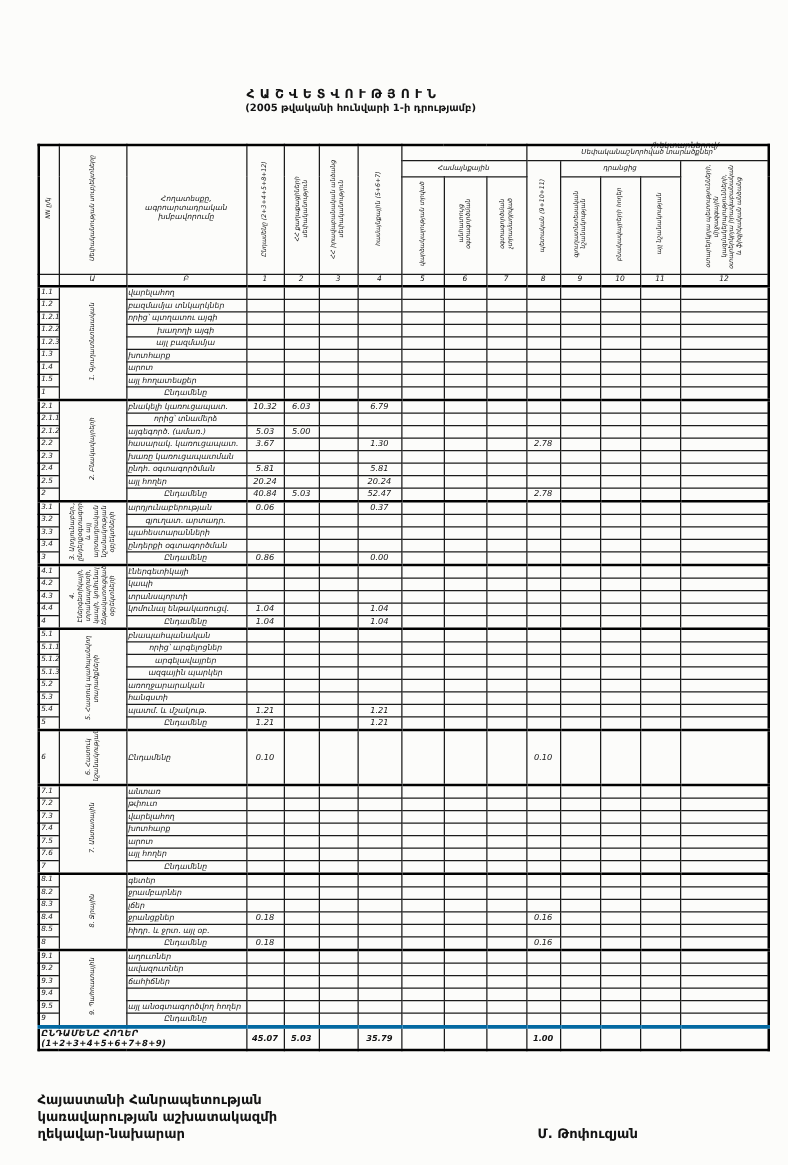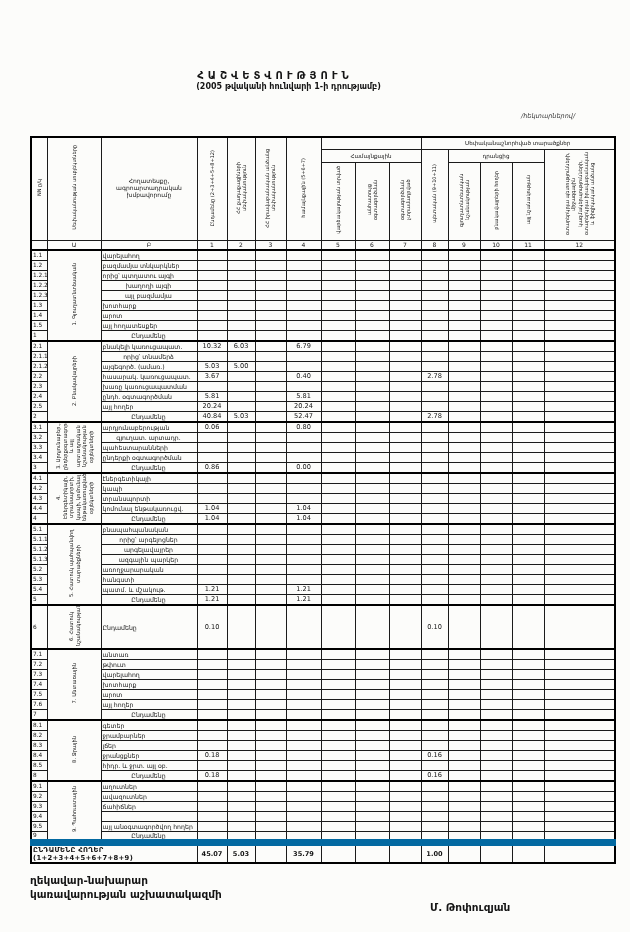--- a/index.html
+++ b/index.html
@@ -20,24 +20,25 @@
   }
   
   .titleblock { position:absolute; top:70px; left:0; width:550px; text-align:center; font-weight:bold; }
   .title-main { font-size:10px; letter-spacing:4px; }
   .title-sub  { font-size:8.4px; line-height:1.2; margin-top:2px; }
   .title-sub3 { font-size:8px; margin-top:1px;margin-left:27px; }
   .units { position:absolute; top:112px; left:521px; font-size:6.5px; font-style:italic; color:#3a3a3a; }
 
   
   .landtable {
-    position:absolute; left:30px; top:136px;
+    position:absolute; left:30px; top:115px;
     border-collapse:collapse; table-layout:fixed;
     width:584px;
     font-size:6.5px;
+    font-style:italic;
   }
   .landtable th, .landtable td {
     border:1px solid #1b1b1b;
     padding:0 1px;
     overflow:hidden;
     vertical-align:middle;
     font-weight:normal;
   }
   .landtable { border:2px solid #000; }
   thead th { text-align:center; }
@@ -60,21 +61,21 @@
   }
   .vt-c14 { max-height:96px; }
   .vt-c8  { max-height:84px; }
   .vt-c57 { max-height:72px; }
 
   tbody tr { height:10px; }
   tr.row-total { height:11px; }
   tr.row-tall { height:44px; }
   tr.sec-start td { border-top:2px solid #000; }
   tr.row-grand { height:14px; }
-  tr.row-grand td { border-top:7px solid #0369a1; font-weight:bold; }
+  tr.row-grand td { border-top:3px solid #0369a1; font-weight:bold; }
 
   .c-num { font-size:5.8px; text-align:left; padding-left:2px; }
   .c-sec { text-align:center; }
   .c-sec .vt { font-size:5.2px; }
   .c-label { font-size:6.2px; text-align:left; padding-left:2px; white-space:nowrap; }
   .c-label.center { text-align:center; padding-left:0; }
   .c-label.c-total { text-align:center; padding-left:0; }
   .c-val { font-size:6.6px; text-align:center; font-family:"DejaVu Sans", sans-serif; }
   .c-grand-label { font-size:6.8px; font-weight:bold; text-align:left; padding-left:4px; letter-spacing:0.3px; }
 
@@ -350,21 +351,21 @@
         <td class="c-val"></td>
         <td class="c-val"></td>
         <td class="c-val"></td>
       </tr>
       <tr class="">
         <td class="c-num">2.2</td>
         <td class="c-label">հասարակ. կառուցապատ.</td>
         <td class="c-val">3.67</td>
         <td class="c-val"></td>
         <td class="c-val"></td>
-        <td class="c-val">0.40</td>
+        <td class="c-val">1.30</td>
         <td class="c-val"></td>
         <td class="c-val"></td>
         <td class="c-val"></td>
         <td class="c-val">2.78</td>
         <td class="c-val"></td>
         <td class="c-val"></td>
         <td class="c-val"></td>
         <td class="c-val"></td>
       </tr>
       <tr class="">
@@ -431,21 +432,21 @@
         <td class="c-val"></td>
         <td class="c-val"></td>
       </tr>
       <tr class="sec-start">
         <td class="c-num">3.1</td>
         <td rowspan="5" class="c-sec"><span class="vt" style="max-height: 47px;">3. Արդյունաբեր., ընդերքօգտագործման և այլ արտադրական նշանակության օբյեկտների</span></td>
         <td class="c-label">արդյունաբերության</td>
         <td class="c-val">0.06</td>
         <td class="c-val"></td>
         <td class="c-val"></td>
-        <td class="c-val">0.80</td>
+        <td class="c-val">0.37</td>
         <td class="c-val"></td>
         <td class="c-val"></td>
         <td class="c-val"></td>
         <td class="c-val"></td>
         <td class="c-val"></td>
         <td class="c-val"></td>
         <td class="c-val"></td>
         <td class="c-val"></td>
       </tr>
       <tr class="">
@@ -1058,16 +1059,17 @@
         <td class="c-val">1.00</td>
         <td class="c-val"></td>
         <td class="c-val"></td>
         <td class="c-val"></td>
         <td class="c-val"></td>
       </tr>
     </tbody>
 </table>
 
 <div class="footer">
+  <div>Հայաստանի Հանրապետության</div>
+  <div>կառավարության աշխատակազմի</div>
   <div>ղեկավար-նախարար</div>
-  <div>կառավարության աշխատակազմի</div>
 </div>
 <div class="signature">Մ. Թոփուզյան</div>
 
 </body></html>

